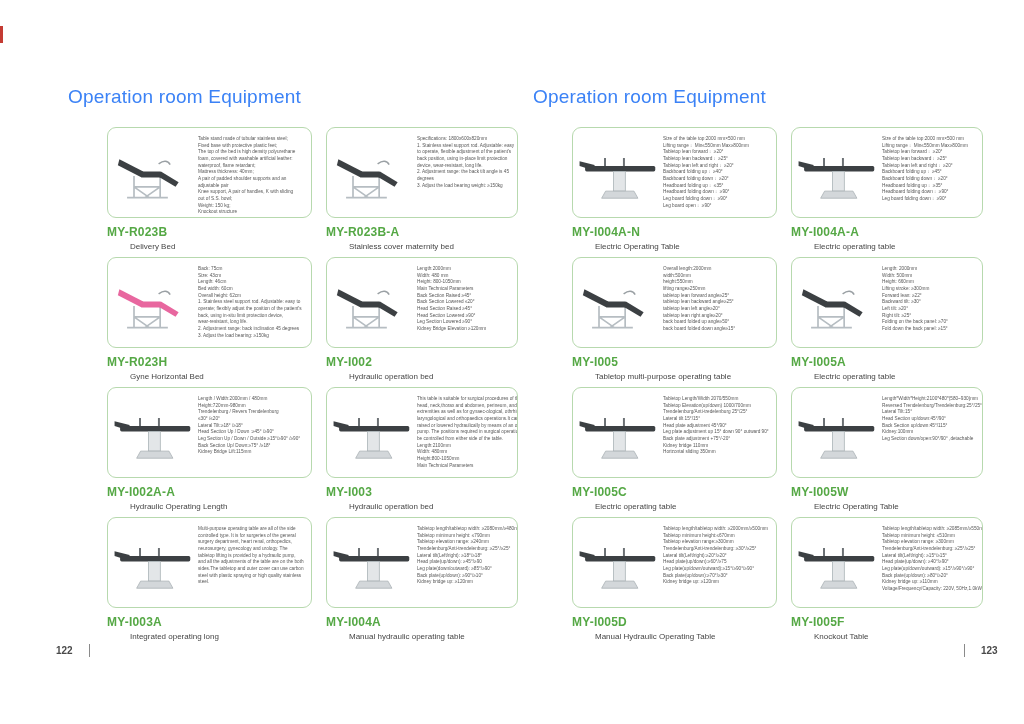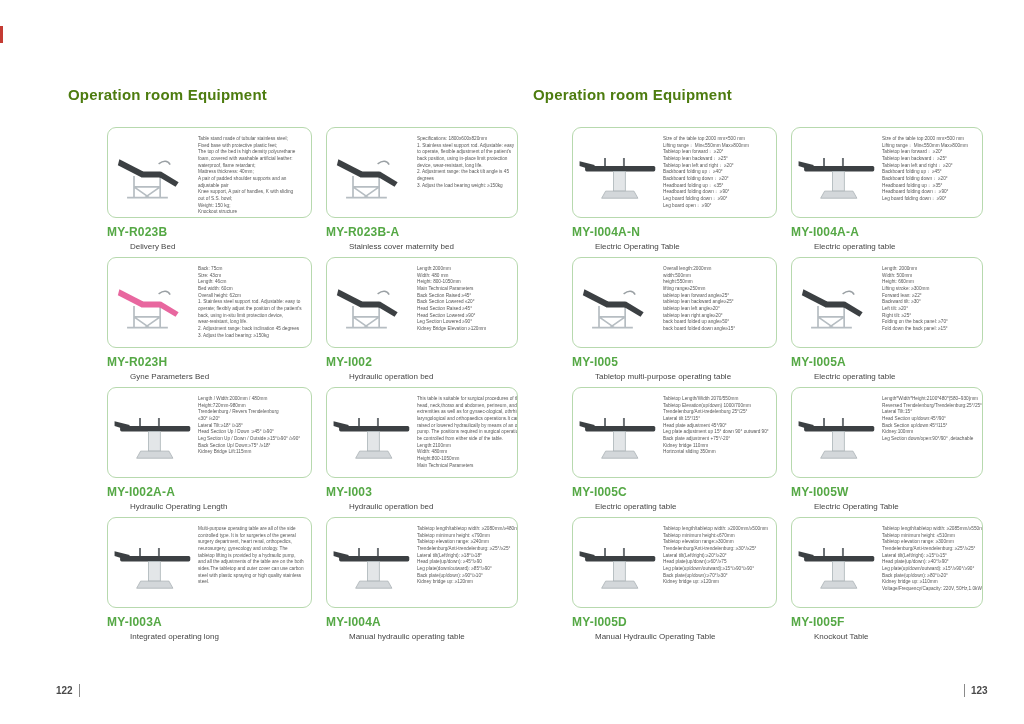--- a/index.html
+++ b/index.html
@@ -5,22 +5,22 @@
   html,body{margin:0;padding:0;}
   body{
     width:1024px;height:724px;position:relative;background:#ffffff;
     font-family:"Liberation Sans",sans-serif;overflow:hidden;
   }
   .crop-mark{position:absolute;left:0;top:26px;width:3px;height:17px;background:#c43b33;}
   .page{position:absolute;top:0;width:414px;height:724px;}
   #page-left{left:66px;}
   #page-right{left:531px;}
   .heading{
-    position:absolute;left:2px;top:86px;font-size:15px;font-weight:bold;
-    color:#4d7c0f;letter-spacing:.2px;
+    position:absolute;left:2px;top:86px;font-size:19px;font-weight:normal;
+    color:#3b82f6;letter-spacing:.2px;
   }
   .grid{
     position:absolute;left:0;top:127px;
     display:grid;grid-template-columns:205px 192px;column-gap:14px;
     grid-auto-rows:130px;
   }
   .card{width:100%;padding-left:41px;}
   .box{
     height:91px;border:1px solid #b7d9ae;border-radius:9px;background:#fff;
     display:flex;align-items:stretch;overflow:hidden;box-sizing:border-box;
@@ -31,21 +31,21 @@
   }
   .spec{
     flex:1;padding:8px 6px 0 2px;font-size:4.7px;line-height:1.42;color:#575757;
     overflow:hidden;
   }
   .spec-line{white-space:nowrap;}
   .model{margin-top:7px;font-size:12px;font-weight:bold;color:#55a845;letter-spacing:.2px;}
   .pname{margin-top:3px;font-size:8px;color:#454545;margin-left:23px;}
   .pageno{
     position:absolute;top:644px;font-size:10px;font-weight:bold;color:#4a4a4a;
-    display:flex;align-items:center;gap:6px;margin-top:40px;
+    display:flex;align-items:center;gap:16px;
   }
   #pageno-left{left:56px;}
   #pageno-right{left:964px;}
   .bar{display:inline-block;width:1px;height:13px;background:#8a8a8a;}
 </style>
 </head>
 <body>
 
 <div class="crop-mark"></div>
 
@@ -139,21 +139,21 @@
             <div class="spec-line">Overall height: 62cm</div>
             <div class="spec-line">1. Stainless steel support rod. Adjustable: easy to</div>
             <div class="spec-line">operate; flexibly adjust the position of the patient's</div>
             <div class="spec-line">back, using in-situ limit protection device,</div>
             <div class="spec-line">wear-resistant, long life.</div>
             <div class="spec-line">2. Adjustment range: back inclination 45 degrees</div>
             <div class="spec-line">3. Adjust the load bearing: ≥150kg</div>
           </div>
     </div>
     <div class="model">MY-R023H</div>
-    <div class="pname">Gyne Parameters Bed</div>
+    <div class="pname">Gyne Horizontal Bed</div>
   </div>
 
   <div class="card">
     <div class="box">
       <div class="img">
             <svg viewBox="0 0 104 84" width="80" height="66" xmlns="http://www.w3.org/2000/svg">
               <g stroke="#b6bdc2" stroke-width="2.2" fill="none">
                 <path d="M26 46 V74 M60 46 V74 M17 74 H70 M26 60 H60 M26 60 L46 74 M60 60 L40 74"></path>
               </g>
               <path d="M58 30 q10 -7 15 1" stroke="#9aa0a4" stroke-width="2" fill="none"></path>

